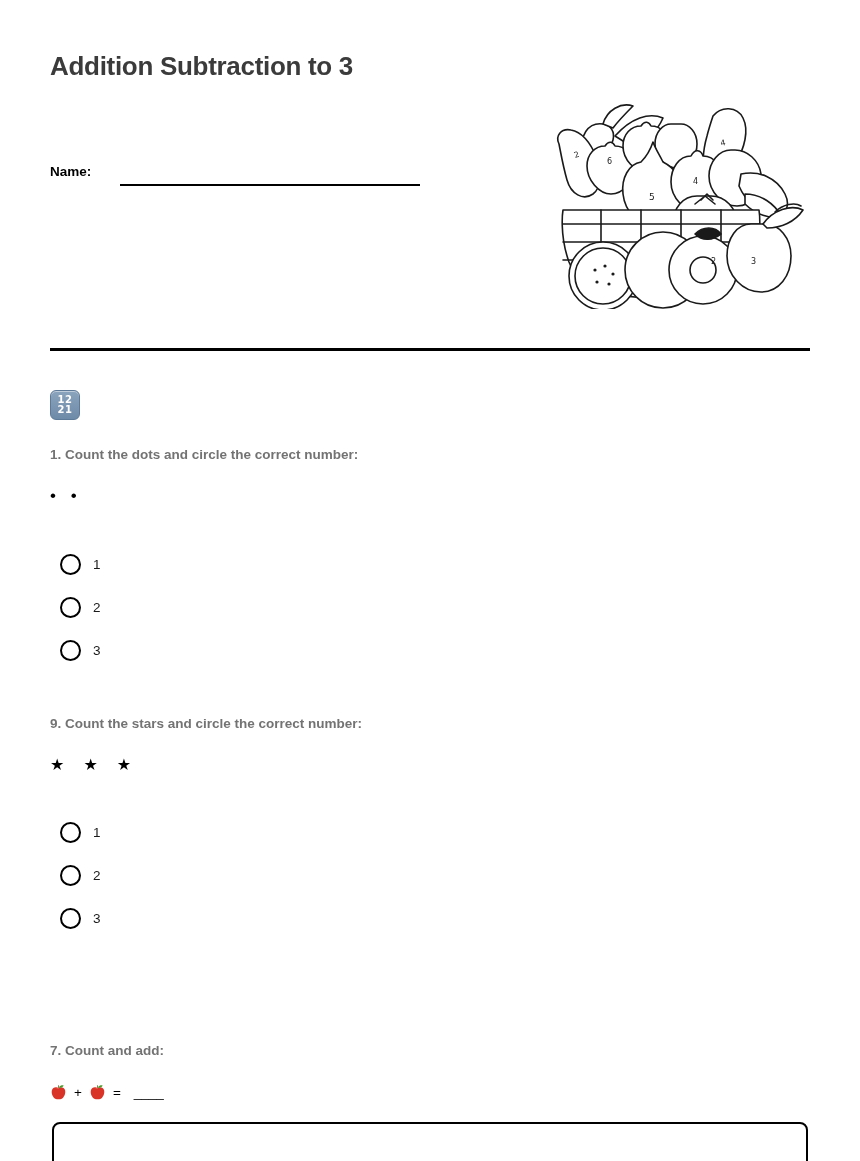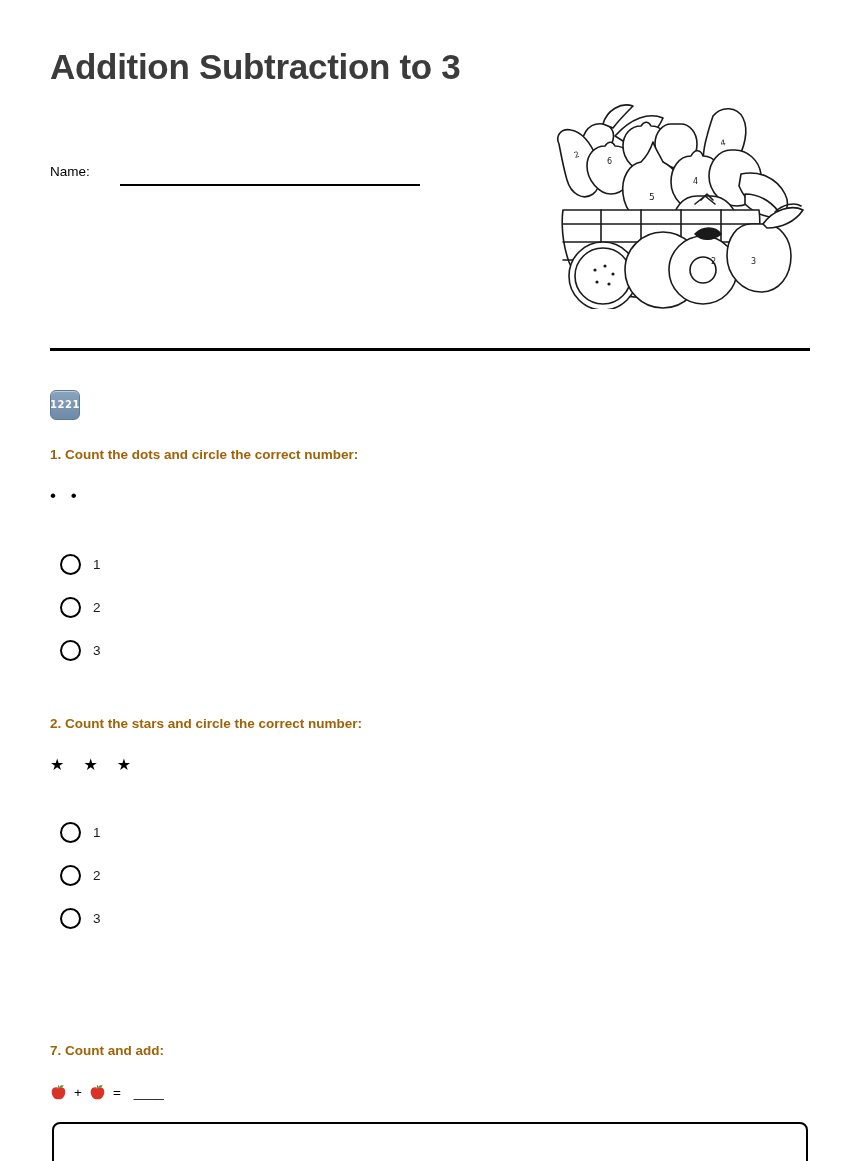--- a/index.html
+++ b/index.html
@@ -29,42 +29,42 @@
     left: 50px;
     top: 44px;
     width: 760px;
     height: 270px;
   }
   .title {
     position: absolute;
     left: 0;
     top: 0;
     width: 460px;
-    font-size: 35px;
+    font-size: 26px;
     font-weight: bold;
     line-height: 45px;
     letter-spacing: -0.3px;
     color: #3b3b3b;
   }
   .meta {
     position: absolute;
     left: 0;
     top: 120px;
     width: 380px;
   }
   .meta-row {
     position: relative;
     height: 47px;
   }
   .meta-label {
     position: absolute;
     left: 0;
     top: 0;
     font-size: 13.5px;
-    font-weight: normal;
+    font-weight: bold;
     color: #000;
   }
   .meta-line {
     position: absolute;
     left: 70px;
     top: 20px;
     width: 300px;
     border-bottom: 2px solid #000;
   }
 
@@ -102,21 +102,21 @@
 
   
   .icon-numbers {
     width: 28px;
     height: 28px;
     border-radius: 6px;
     background: linear-gradient(#8ba4bd, #6d8aa8);
     border: 1px solid #5d7a98;
     box-shadow: inset 0 1px 0 rgba(255,255,255,0.45);
     display: flex;
-    flex-direction: row;
+    flex-direction: column;
     align-items: center;
     justify-content: center;
     flex: none;
     text-align: center;
   }
   .icon-numbers span {
     color: #ffffff;
     font-size: 10px;
     font-weight: bold;
     line-height: 10px;
@@ -144,21 +144,21 @@
   .icon-plus::after {
     left: 1px; top: 8px;
     width: 22px; height: 7px;
   }
 
   .question {
     position: absolute;
     left: 50px;
     font-size: 13.5px;
     font-weight: bold;
-    color: #a16207;
+    color: #737373;
     white-space: nowrap;
   }
 
   .dots-row {
     position: absolute;
     left: 50px;
     font-size: 17px;
     letter-spacing: 5px;
     color: #000;
     line-height: 18px;
@@ -327,21 +327,21 @@
     <div class="choice">
       <span class="choice-circle"></span>
       <span class="choice-label">2</span>
     </div>
     <div class="choice">
       <span class="choice-circle"></span>
       <span class="choice-label">3</span>
     </div>
   </div>
 
-  <div class="question" style="top: 716px;">2. Count the stars and circle the correct number:</div>
+  <div class="question" style="top: 716px;">9. Count the stars and circle the correct number:</div>
   <div class="stars-row" style="top: 756px;">★ ★ ★</div>
 
   <div class="choices" style="top: 811px;">
     <div class="choice">
       <span class="choice-circle"></span>
       <span class="choice-label">1</span>
     </div>
     <div class="choice">
       <span class="choice-circle"></span>
       <span class="choice-label">2</span>

